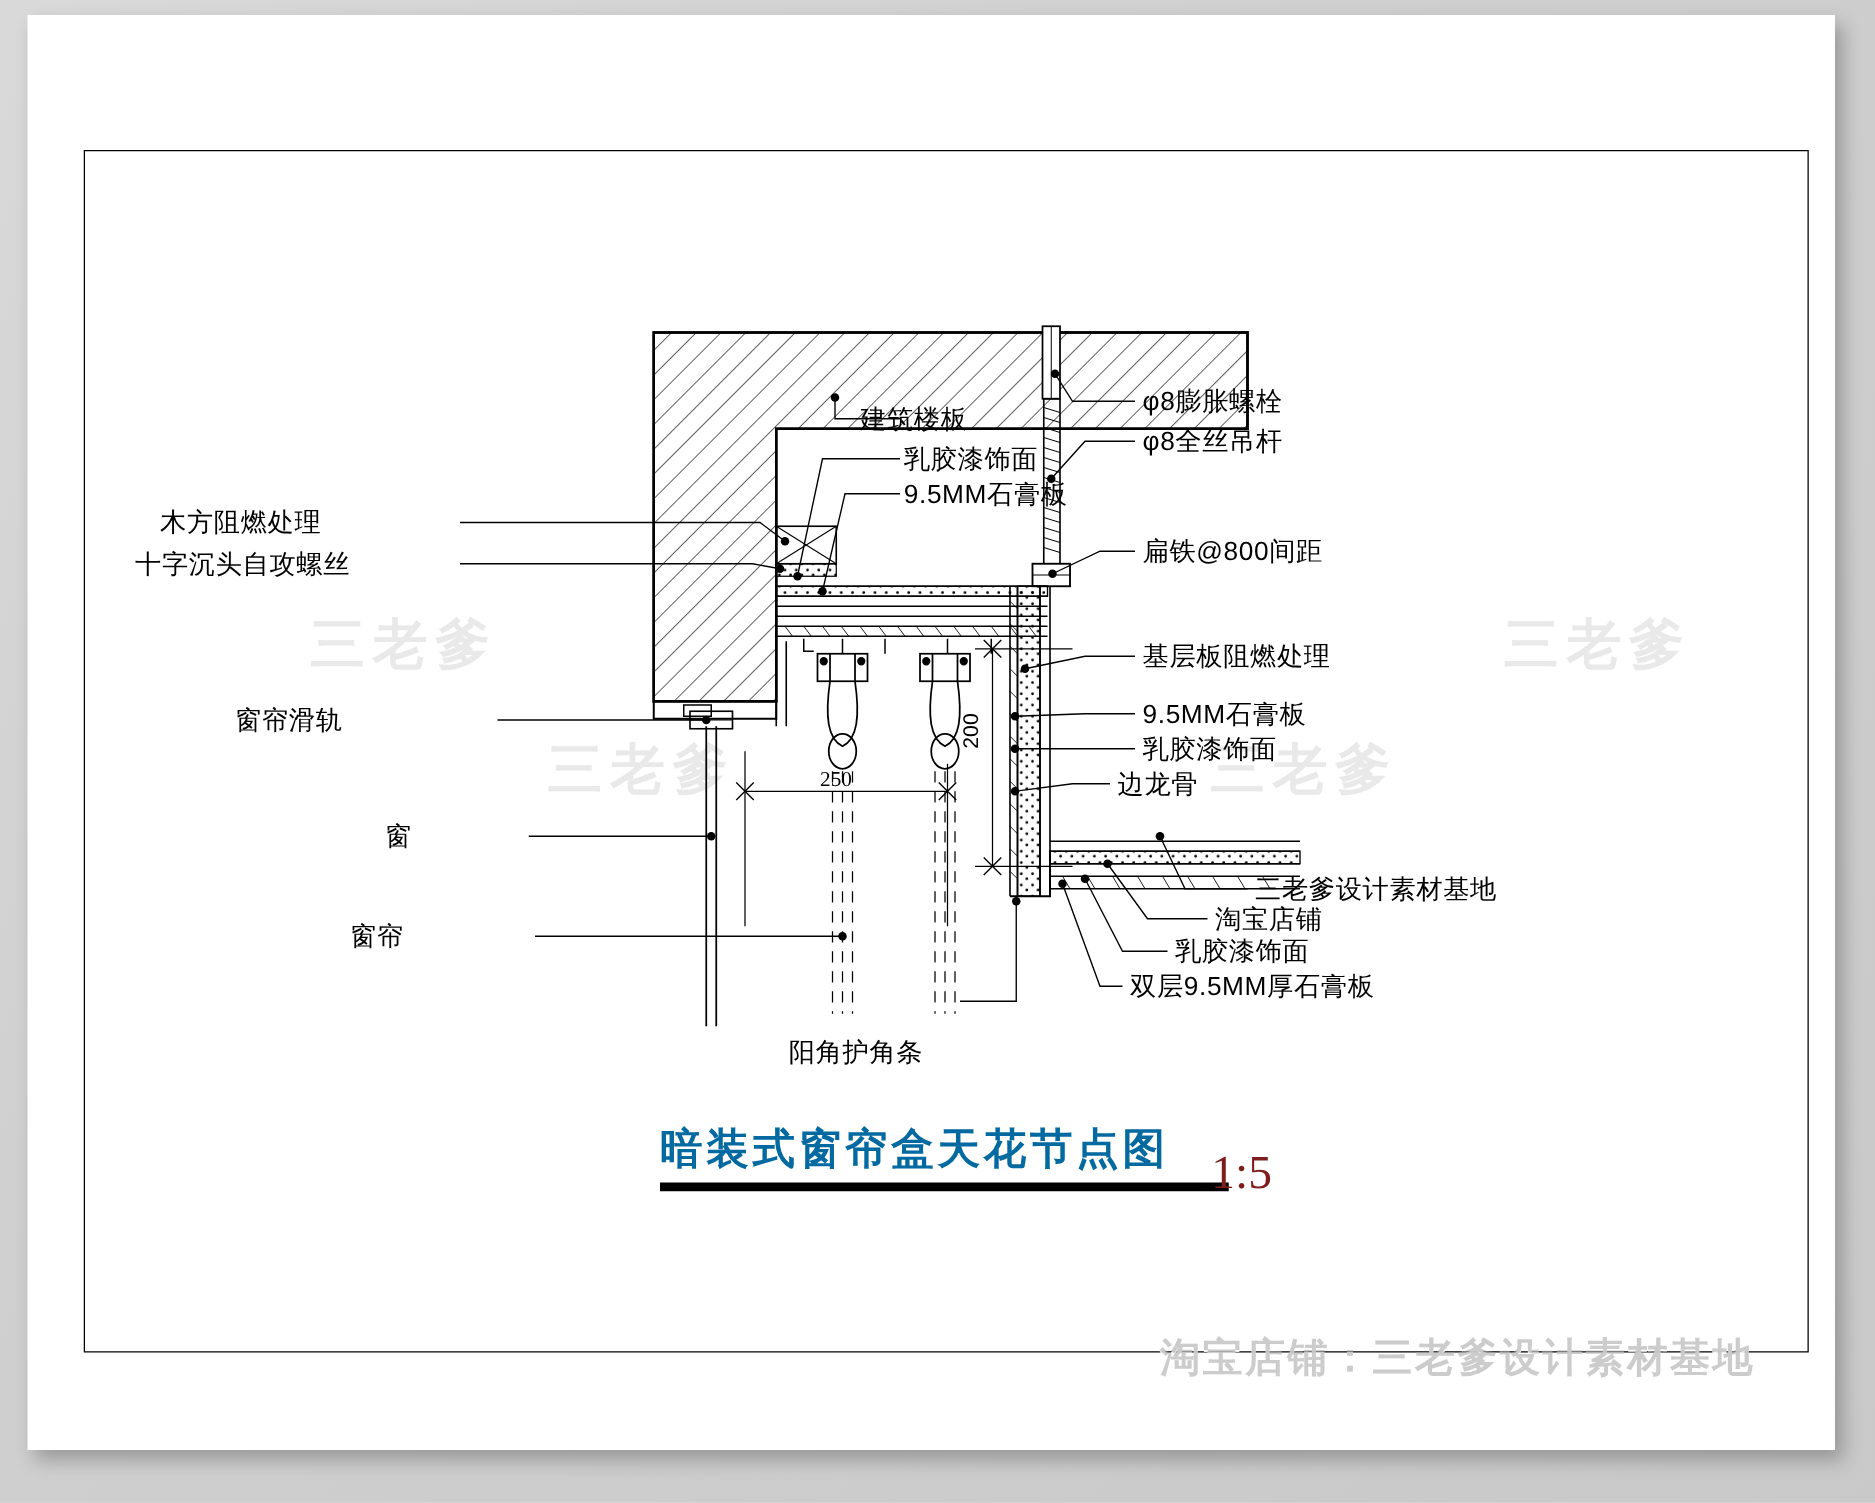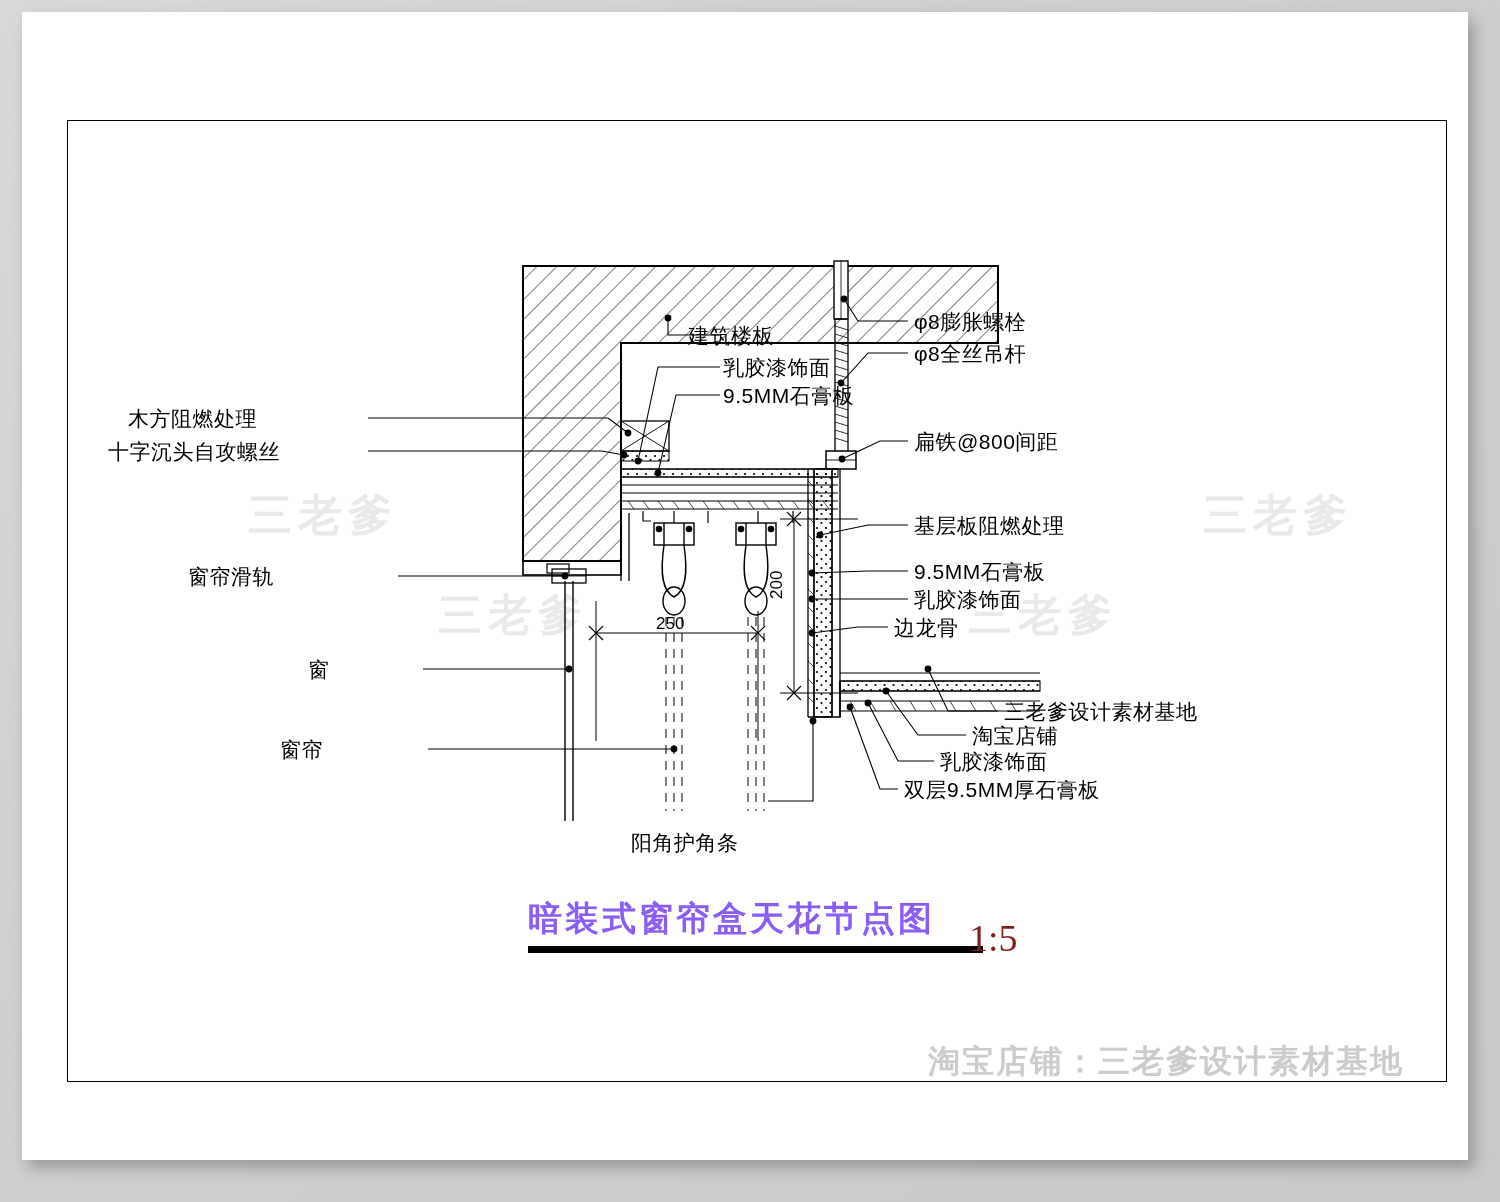--- a/index.html
+++ b/index.html
@@ -60,21 +60,21 @@
   
   #title-block {
     position: absolute;
     left: 460px;
     top: 775px;
     width: 520px;
   }
   #title-text {
     font-size: 34px;
     letter-spacing: 3px;
-    color: #8b5cf6;
+    color: #0369a1;
     font-family: "Liberation Serif", serif;
     font-weight: bold;
     display: inline-block;
   }
   #title-rule {
     width: 455px;
     height: 7px;
     background: #000;
     margin-top: 4px;
   }
@@ -388,29 +388,29 @@
       <div class="lbl lbl-cn" style="left:846px; top:310px;">扁铁@800间距</div>
       <div class="lbl lbl-cn" style="left:846px; top:394px;">基层板阻燃处理</div>
       <div class="lbl lbl-cn" style="left:846px; top:440px;">9.5MM石膏板</div>
       <div class="lbl lbl-cn" style="left:846px; top:468px;">乳胶漆饰面</div>
       <div class="lbl lbl-cn" style="left:826px; top:496px;">边龙骨</div>
       <div class="lbl lbl-cn" style="left:936px; top:580px;">三老爹设计素材基地</div>
       <div class="lbl lbl-cn" style="left:904px; top:604px;">淘宝店铺</div>
       <div class="lbl lbl-cn" style="left:872px; top:630px;">乳胶漆饰面</div>
       <div class="lbl lbl-cn" style="left:836px; top:658px;">双层9.5MM厚石膏板</div>
 
-      <div class="lbl lbl-num" style="left:588px; top:494px;">250</div>
+      <div class="lbl lbl-num" style="left:588px; top:494px;font-family:Liberation Serif, serif;">250</div>
       <div class="lbl lbl-num" style="left:700px; top:478px; transform:rotate(-90deg); transform-origin:left top;">200</div>
 
       <div id="title-block">
         <div id="title-text">暗装式窗帘盒天花节点图</div>
         <div id="title-rule"></div>
         <div id="title-scale">1:5</div>
       </div>
 
-      <div style="position:absolute; left:860px; top:919px; font-size:32px;
+      <div style="position:absolute; left:860px; top:944px; font-size:32px;
                   color:rgba(170,170,170,0.6); font-family:'Liberation Serif', serif;
                   font-weight:bold; letter-spacing:2px; text-shadow:0 1px 0 rgba(255,255,255,0.9);
                   white-space:nowrap;">淘宝店铺：三老爹设计素材基地</div>
 
     </div>
   </div>
 </div>
 
 </body></html>

